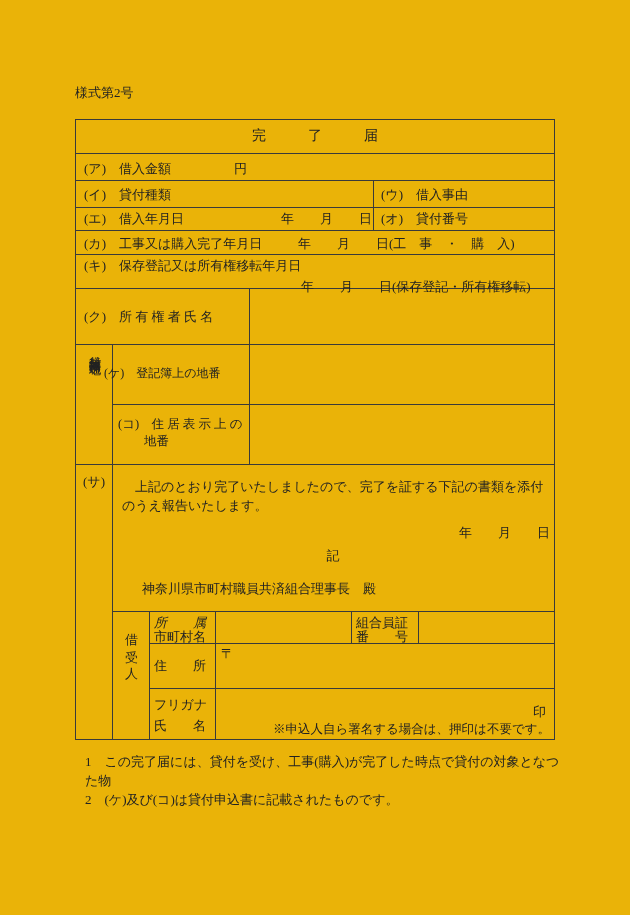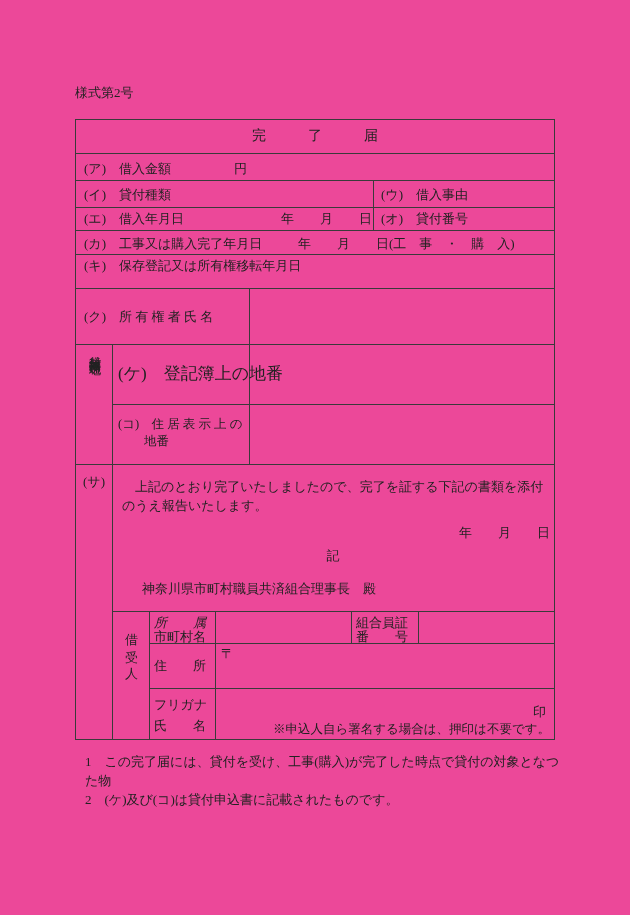--- a/index.html
+++ b/index.html
@@ -1,17 +1,17 @@
 <!DOCTYPE html>
 <html><head>
 <meta charset="utf-8">
 <style>
   html,body{margin:0;padding:0;background:#888;}
   .page{
-    position:relative;width:630px;height:915px;background:#ec4899;
+    position:relative;width:630px;height:915px;background:#eab308;
     font-family:"Liberation Serif","DejaVu Serif",serif;color:#222;
     overflow:hidden;margin:0 auto;
   }
   .txt{position:absolute;font-size:13px;line-height:17px;white-space:pre;text-align:right;}
   .form-no{position:absolute;left:75px;top:84px;font-size:13px;}
   .tbl{position:absolute;left:75px;top:119px;width:478px;height:619px;border:1.6px solid #3a3a3a;}
   .hl,.vl{position:absolute;background:#3a3a3a;}
   .hl{height:1px;}
   .vl{width:1px;}
   .center{text-align:center;white-space:pre;font-family:Liberation Mono, monospace;}
@@ -67,26 +67,27 @@
     <div class="txt" style="left:305px;top:66px;">(ウ)　借入事由</div>
 
     <div class="txt" style="left:8px;top:90px;">(エ)　借入年月日</div>
     <div class="txt" style="left:205px;top:90px;">年　　月　　日</div>
     <div class="txt" style="left:305px;top:90px;">(オ)　貸付番号</div>
 
     <div class="txt" style="left:8px;top:115px;">(カ)　工事又は購入完了年月日</div>
     <div class="txt" style="left:222px;top:115px;">年　　月　　日(工　事　・　購　入)</div>
 
     <div class="txt" style="left:8px;top:137px;">(キ)　保存登記又は所有権移転年月日</div>
+    <div class="txt" style="left:225px;top:158px;">年　　月　　日(保存登記・所有権移転)</div>
 
     <div class="txt" style="left:8px;top:188px;">(ク)　所 有 権 者 氏 名</div>
     <div style="position:absolute;left:174px;top:169px;width:304px;height:55px;"></div>
 
     <div class="vert prop-vert">貸付対象物件所在地</div>
-    <div class="txt" style="left:42px;top:245px;font-size:17px;">(ケ)　登記簿上の地番</div>
+    <div class="txt" style="left:28px;top:245px;font-size:12px;">(ケ)　登記簿上の地番</div>
     <div style="position:absolute;left:174px;top:225px;width:304px;height:58px;"></div>
     <div class="txt" style="left:42px;top:296px;font-size:12.5px;">(コ)　住 居 表 示 上 の</div>
     <div class="txt" style="left:68px;top:313px;font-size:12.5px;">地番</div>
     <div style="position:absolute;left:174px;top:285px;width:304px;height:58px;"></div>
 
     <div class="txt" style="left:7px;top:353px;">(サ)</div>
     <div class="para">上記のとおり完了いたしましたので、完了を証する下記の書類を添付のうえ報告いたします。</div>
     <div class="txt right" style="left:0;top:404px;width:474px;">年　　月　　日</div>
     <div class="txt center" style="left:36px;top:428px;width:442px;">記</div>
     <div class="txt" style="left:66px;top:460px;">神奈川県市町村職員共済組合理事長　殿</div>

